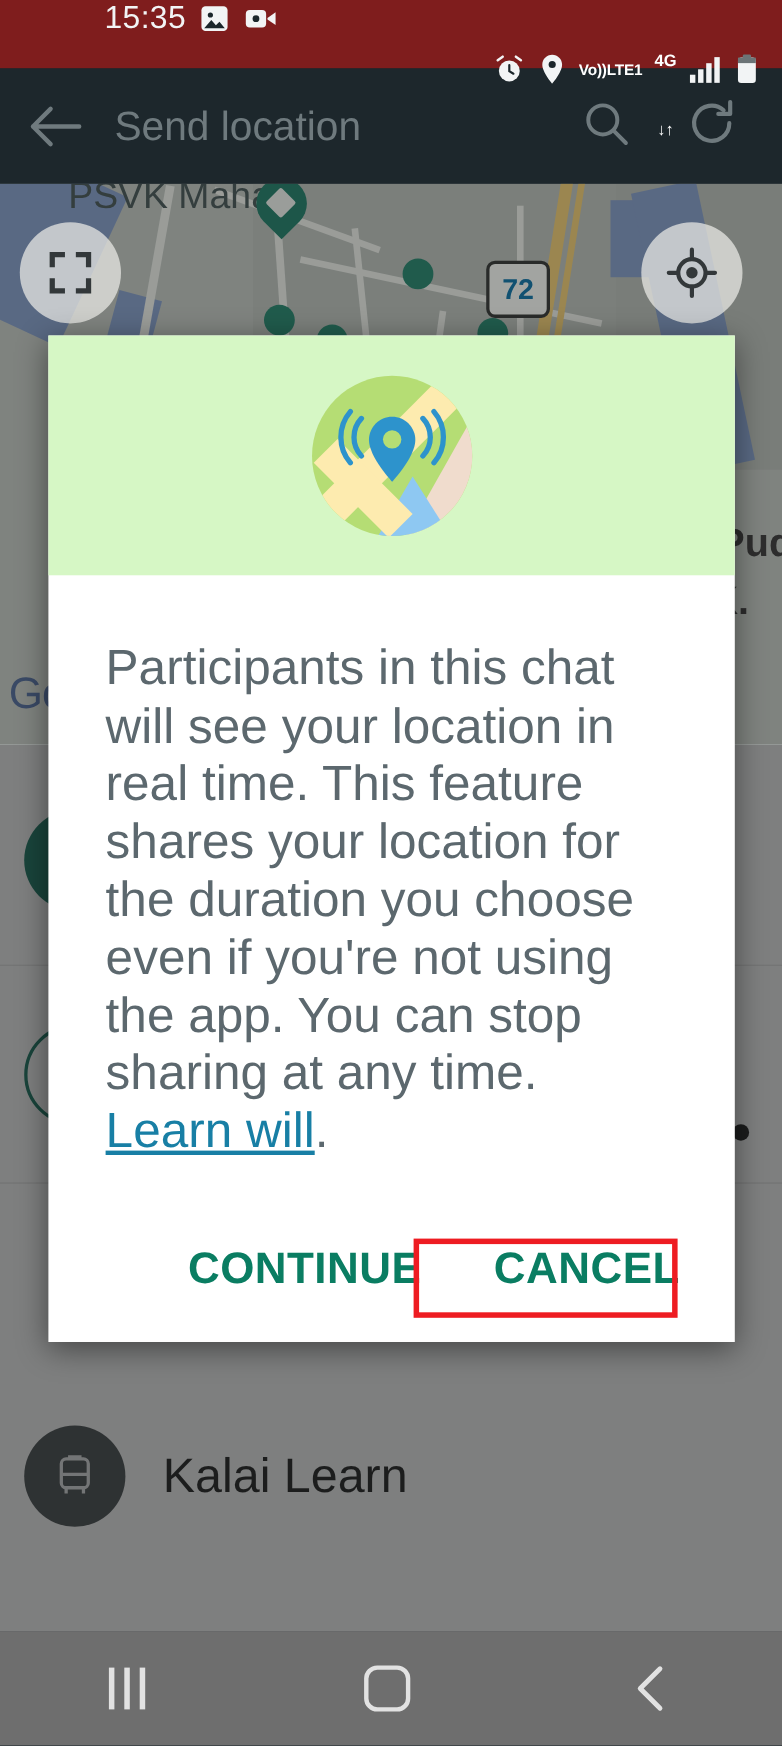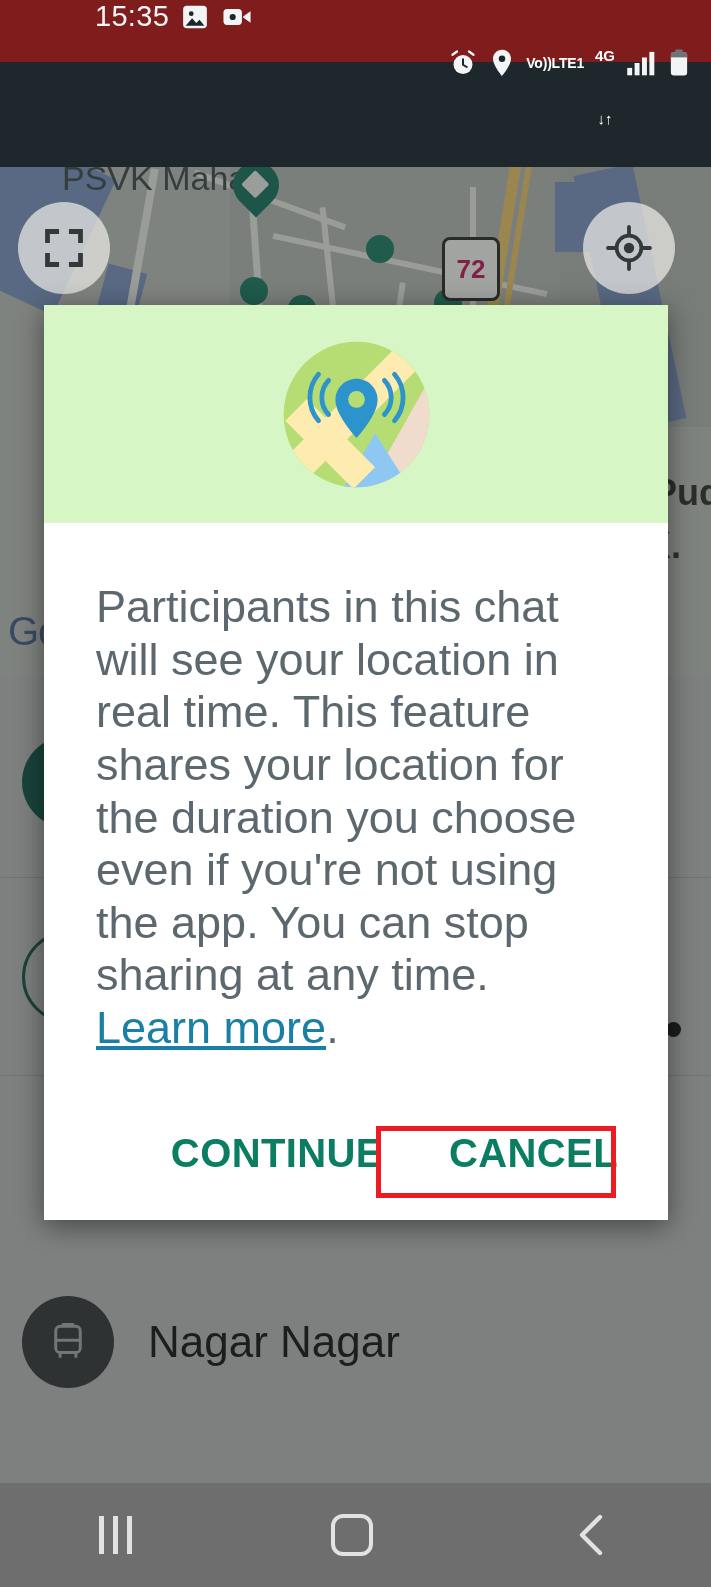--- a/index.html
+++ b/index.html
@@ -67,23 +67,23 @@
   }
   .pin-marker {
     position:absolute; width:46px; height:46px; background:#16725e;
     border-radius:50% 50% 50% 0; transform:rotate(-45deg); z-index:7;
   }
   .pin-marker::after {
     content:""; position:absolute; left:13px; top:12px;
     width:20px; height:20px; background:#e6e8e4; border-radius:2px;
   }
   .shield {
-    position:absolute; width:58px; height:64px; z-index:8;
+    position:absolute; width:58px; height:52px; z-index:8;
     background:#f4f4f0; border:3px solid #2b2b2b; border-radius:8px;
-    color:#be185d; font-size:26px; font-weight:700;
+    color:#0369a1; font-size:26px; font-weight:700;
     display:flex; align-items:center; justify-content:center;
   }
   .fab {
     position:absolute; width:92px; height:92px; border-radius:50%;
     background:rgba(235,235,232,0.72); z-index:12;
     display:flex; align-items:center; justify-content:center;
   }
   .google-logo {
     position:absolute; z-index:11; font-size:40px; font-weight:500;
     letter-spacing:-1px; display:flex;
@@ -247,21 +247,21 @@
     <div class="list-row" style="top:570px;">
       <div class="list-avatar av-dark">
         <svg width="42" height="42" viewBox="0 0 24 24">
           <rect x="5" y="3" width="14" height="15" rx="2.5" fill="none" stroke="#d9dbdc" stroke-width="1.7"></rect>
           <line x1="5.6" y1="11" x2="18.4" y2="11" stroke="#d9dbdc" stroke-width="1.7"></line>
           <line x1="7.5" y1="18" x2="7.5" y2="21" stroke="#d9dbdc" stroke-width="1.7"></line>
           <line x1="16.5" y1="18" x2="16.5" y2="21" stroke="#d9dbdc" stroke-width="1.7"></line>
           <line x1="8.5" y1="2" x2="15.5" y2="2" stroke="#d9dbdc" stroke-width="1.7"></line>
         </svg>
       </div>
-      <div class="list-name">Nagar Nagar</div>
+      <div class="list-name">Kalai Learn</div>
     </div>
 
     <div class="list-row" style="top:760px;">
       
       
       
     </div>
 
     <div class="list-dim"></div>
   </div>
@@ -307,20 +307,42 @@
         <rect x="19" y="2" width="4" height="19" fill="#f2f4f5"></rect>
       </svg>
       <svg class="sb-ico" width="20" height="30" viewBox="0 0 16 24">
         <rect x="1.5" y="3.5" width="13" height="18.5" rx="2.4" fill="#f2f4f5"></rect>
         <rect x="5" y="1.2" width="6" height="3" rx="1" fill="#6c7477"></rect>
         <rect x="1.5" y="3.5" width="13" height="4" fill="#6c7477"></rect>
       </svg>
     </div>
   </div>
 
+  <div class="appbar">
+    <div class="appbar-back">
+      <svg width="52" height="44" viewBox="0 0 26 22">
+        <path d="M24 11H3M11 3L3 11l8 8" fill="none" stroke="#6f7a7e" stroke-width="2" stroke-linecap="round" stroke-linejoin="round"></path>
+      </svg>
+    </div>
+    <div class="appbar-title">Send location</div>
+    <div class="appbar-actions">
+      <div>
+        <svg width="48" height="48" viewBox="0 0 24 24">
+          <circle cx="10.5" cy="10.5" r="6.6" fill="none" stroke="#6f7a7e" stroke-width="1.8"></circle>
+          <path d="M15.4 15.4L21 21" stroke="#6f7a7e" stroke-width="1.8" stroke-linecap="round"></path>
+        </svg>
+      </div>
+      <div>
+        <svg width="48" height="48" viewBox="0 0 24 24">
+          <path d="M20 12a8 8 0 1 1-2.6-5.9" fill="none" stroke="#6f7a7e" stroke-width="1.9" stroke-linecap="round"></path>
+          <path d="M20.4 2.4v5.4h-5.4" fill="none" stroke="#6f7a7e" stroke-width="1.9" stroke-linecap="round" stroke-linejoin="round"></path>
+        </svg>
+      </div>
+    </div>
+  </div>
 
   <div class="scrim"></div>
 
   <div class="dialog">
     <div class="dialog-header">
       <svg width="155" height="155" viewBox="0 0 100 100">
         <defs>
             <clipPath id="circ">
               <circle cx="50" cy="50" r="47"></circle>
             </clipPath>
@@ -339,21 +361,21 @@
         <g fill="none" stroke="#2d93cc" stroke-width="3.1" stroke-linecap="round">
           <path d="M32 28a16 16 0 0 0 0 22"></path>
           <path d="M25.5 24a23 23 0 0 0 0 30"></path>
           <path d="M68 28a16 16 0 0 1 0 22"></path>
           <path d="M74.5 24a23 23 0 0 1 0 30"></path>
         </g>
       </svg>
     </div>
 
     <div class="dialog-body">
-      <p class="dialog-text"><span>Participants in this chat will see your location in real time. This feature shares your location for the duration you choose even if you're not using the app. You can stop sharing at any time. </span><a class="learn-more" href="#">Learn more</a><span>.</span></p>
+      <p class="dialog-text"><span>Participants in this chat will see your location in real time. This feature shares your location for the duration you choose even if you're not using the app. You can stop sharing at any time. </span><a class="learn-more" href="#">Learn will</a><span>.</span></p>
     </div>
 
     <div class="dialog-actions">
       <button class="dlg-btn">CONTINUE</button>
       <button class="dlg-btn">CANCEL</button>
     </div>
   </div>
 
   <div class="highlight-box"></div>
 

